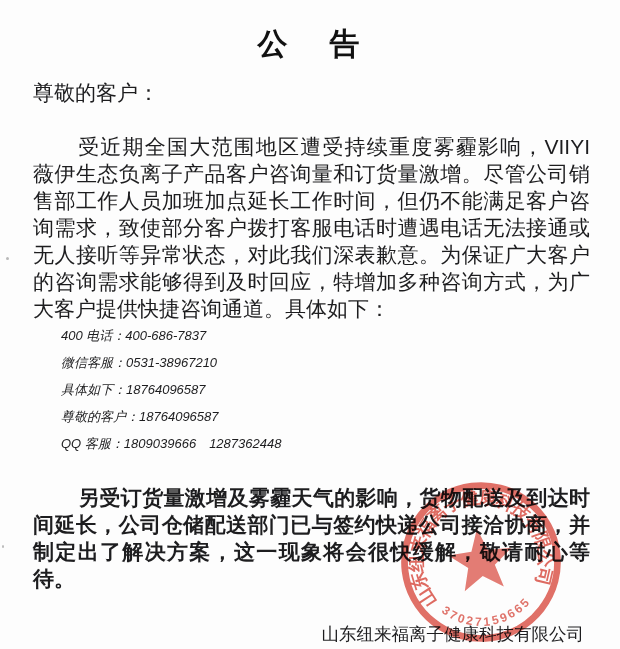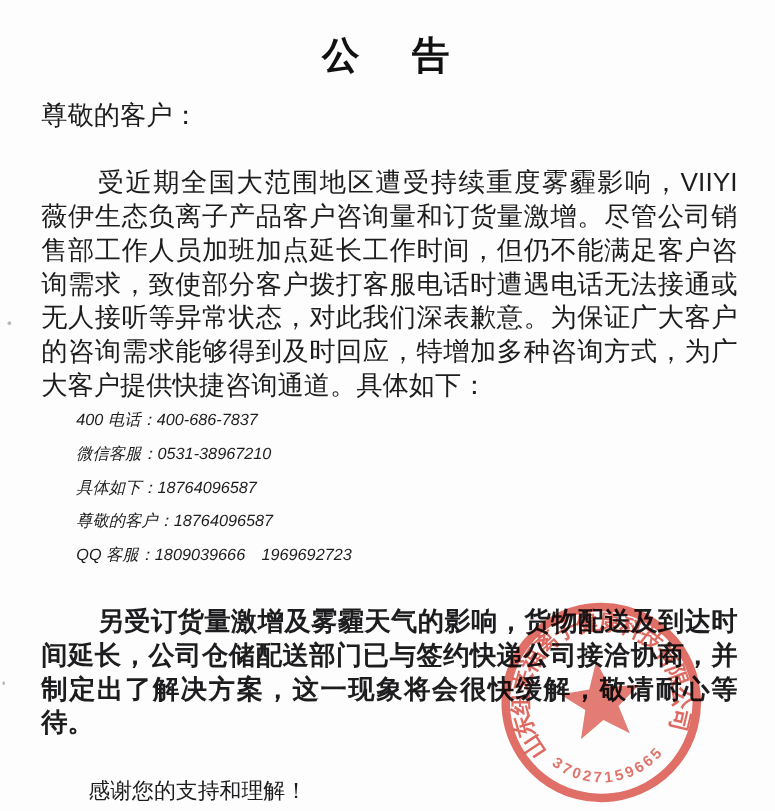--- a/index.html
+++ b/index.html
@@ -122,26 +122,25 @@
 
   <p class="greeting">尊敬的客户：</p>
 
   <p class="para">受近期全国大范围地区遭受持续重度雾霾影响，VIIYI 薇伊生态负离子产品客户咨询量和订货量激增。尽管公司销售部工作人员加班加点延长工作时间，但仍不能满足客户咨询需求，致使部分客户拨打客服电话时遭遇电话无法接通或无人接听等异常状态，对此我们深表歉意。为保证广大客户的咨询需求能够得到及时回应，特增加多种咨询方式，为广大客户提供快捷咨询通道。具体如下：</p>
 
   <ul class="contact-list">
     <li class="contact-item"><span>400 电话：</span><span>400-686-7837</span></li>
     <li class="contact-item"><span>微信客服：</span><span>0531-38967210</span></li>
     <li class="contact-item"><span>具体如下：</span><span>18764096587</span></li>
     <li class="contact-item"><span>尊敬的客户：</span><span>18764096587</span></li>
-    <li class="contact-item"><span>QQ 客服：</span><span>1809039666　1969692723</span></li>
+    <li class="contact-item"><span>QQ 客服：</span><span>1809039666　1287362448</span></li>
   </ul>
 
   <p class="para gap-above">另受订货量激增及雾霾天气的影响，货物配送及到达时间延长，公司仓储配送部门已与签约快递公司接洽协商，并制定出了解决方案，这一现象将会很快缓解，敬请耐心等待。</p>
 
-  <p class="thanks">感谢您的支持和理解！</p>
 
   <p class="company-line">山东纽来福离子健康科技有限公司</p>
   <p class="date-line">2017 年 1 月 5 日</p>
 
   <div class="stamp">
     <svg viewBox="0 0 170 170" xmlns="http://www.w3.org/2000/svg">
       <defs>
         <path id="arcTop" d="M 39.1 117.1 A 56 56 0 1 1 130.9 117.1" fill="none"></path>
         <path id="arcBottom" d="M 40 126.2 A 61 61 0 0 0 130 126.2" fill="none"></path>
       </defs>

